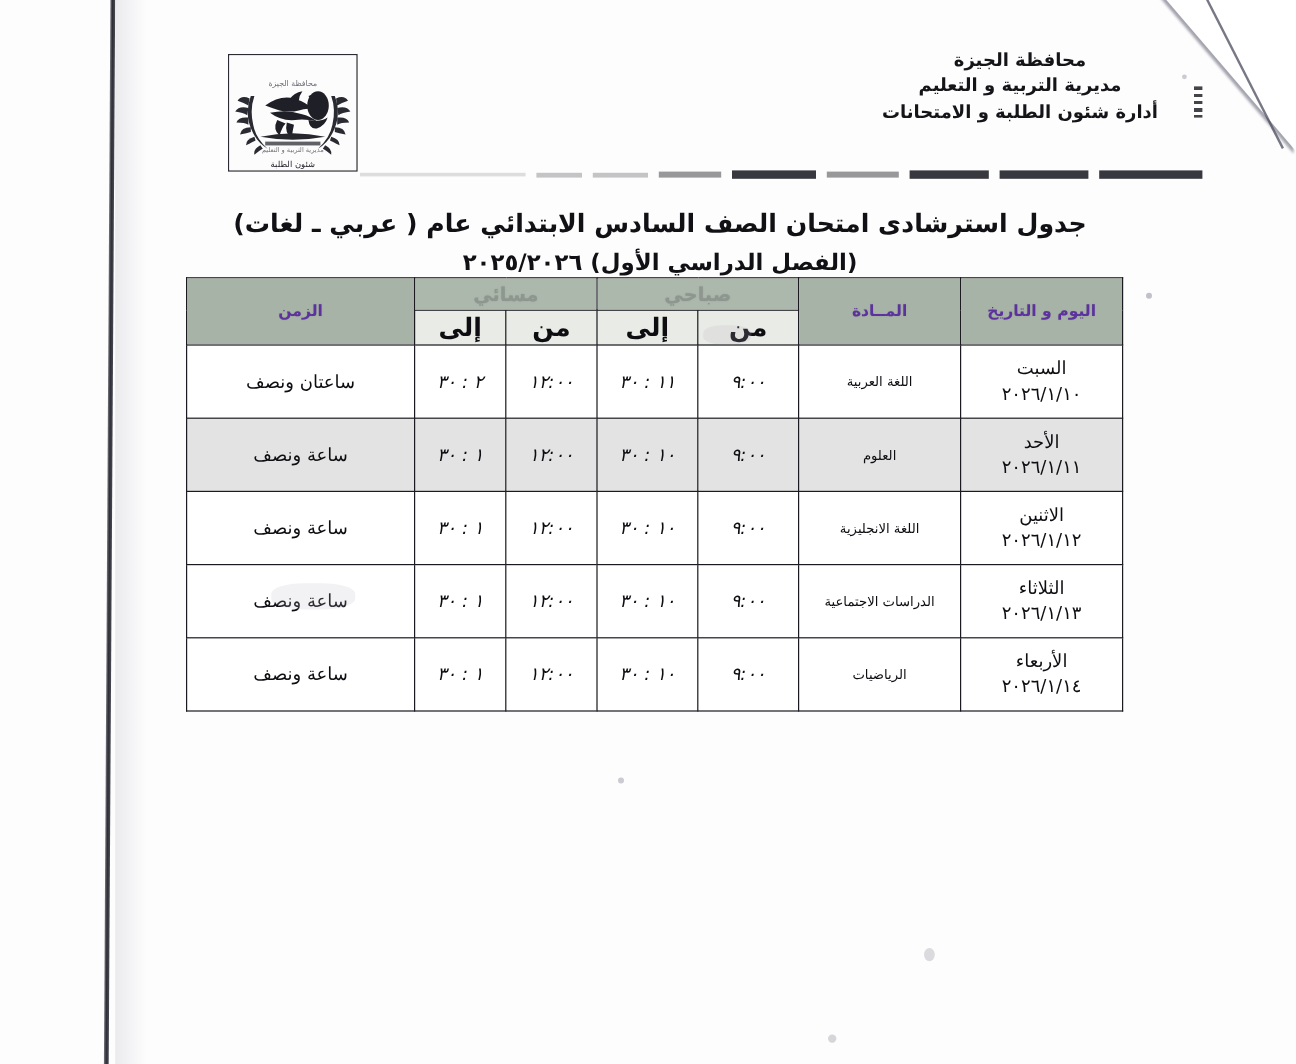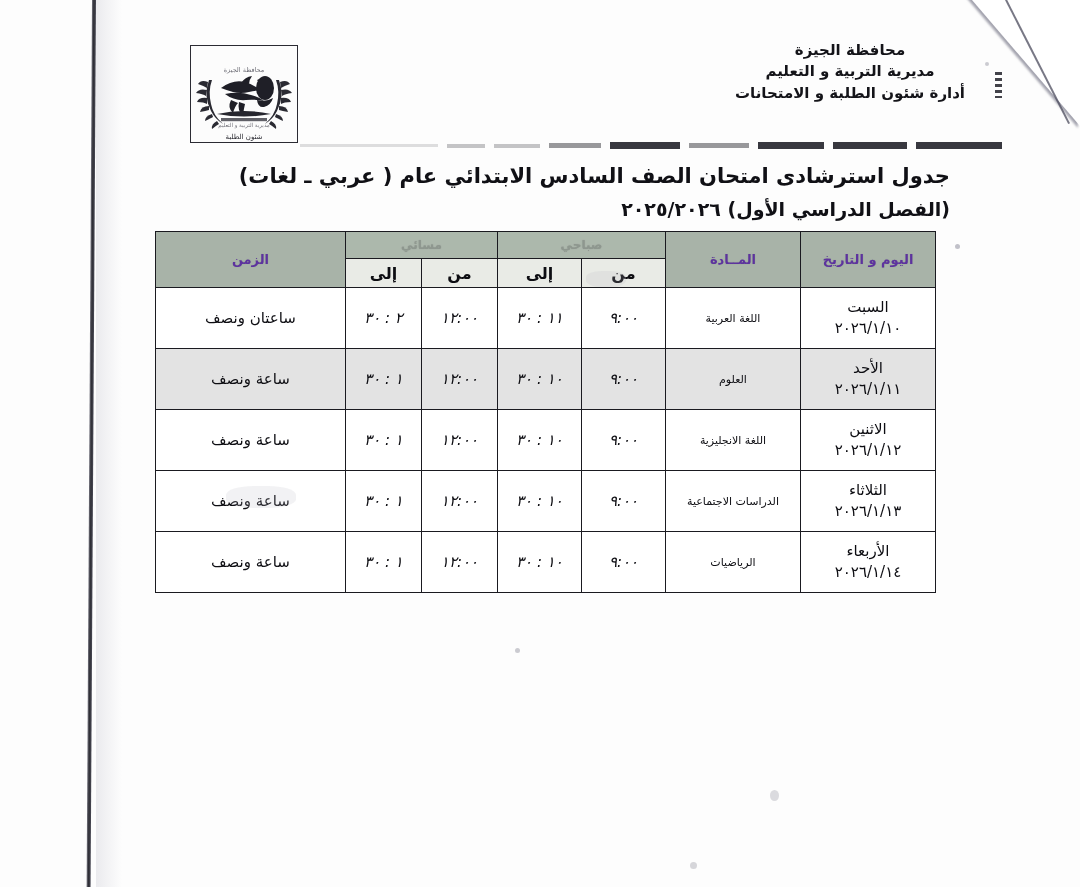--- a/index.html
+++ b/index.html
@@ -126,24 +126,24 @@
     background: #1d1d24;
     opacity: .88;
   }
   .rule-seg.fade  { opacity: .45; height: 5px; }
   .rule-seg.fade2 { opacity: .25; height: 4px; }
   .rule-seg.fade3 { opacity: .14; height: 3px; }
 
   
   .title-block {
     position: absolute;
-    top: 164px;
+    top: 174px;
     left: 150px;
     right: 130px;
-    text-align: right;
+    text-align: center;
     color: #101015;
   }
   .title-main {
     font-size: 21px;
     font-weight: 700;
     letter-spacing: .2px;
     margin-bottom: 10px;
   }
   .title-sub {
     font-size: 19px;
@@ -177,27 +177,27 @@
     color: #5f6b60;
     font-weight: 700;
     font-size: 13px;
     height: 26px;
     text-shadow: 0 0 1px rgba(120,130,120,.8);
   }
   thead th.tall { height: 54px; }
   thead th.sub {
     background: #e9ebe6;
     color: #0d0d12;
-    font-size: 16px;
+    font-size: 21px;
     height: 28px;
     text-shadow: none;
   }
   thead th.grouplabel {
     color: #7b867c;
-    font-size: 12px;
+    font-size: 16px;
     opacity: .85;
   }
   thead th.faint {
     color: #4c1d95;
     opacity: .9;
   }
 
   tbody td { height: 60px; }
   tbody tr.shaded td { background: #e3e3e3; }
   tbody tr td { background: #ffffff; }

